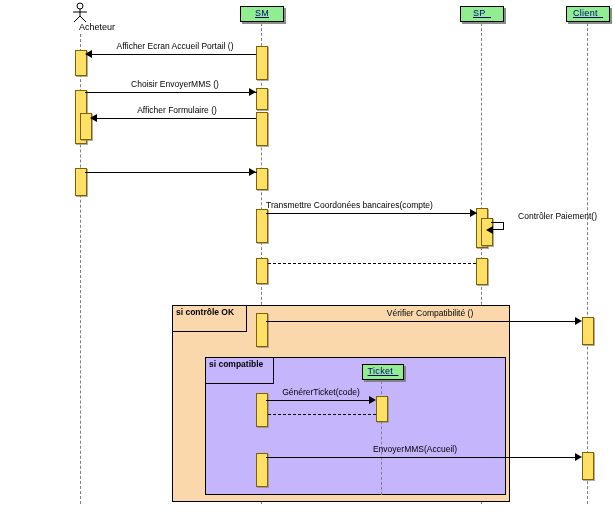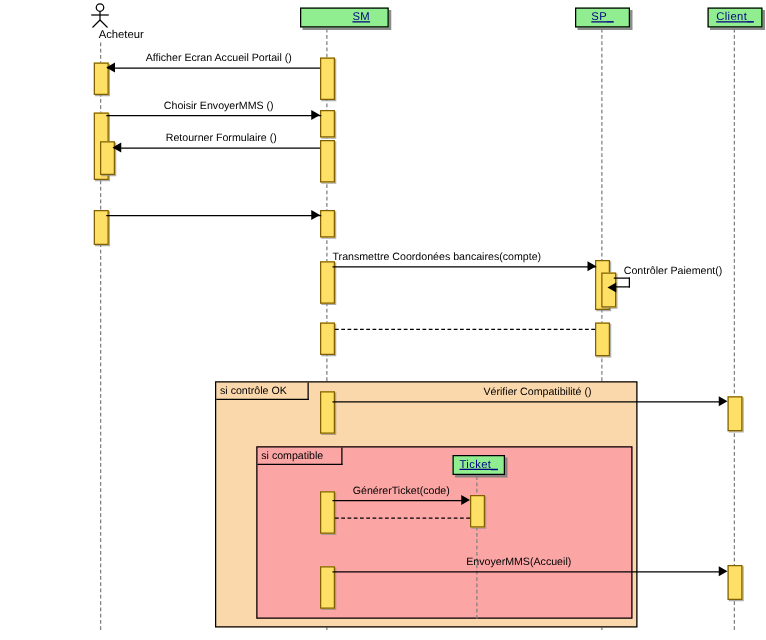--- a/index.html
+++ b/index.html
@@ -84,35 +84,36 @@
   }
   .fragment {
     position: absolute;
     border: 1px solid #000000;
     box-sizing: border-box;
   }
   .fragment.outer {
     background: #fbd8ac;
   }
   .fragment.inner {
-    background: #fca5a5;
+    background: #c4b5fd;
   }
   .frag-tab {
     position: absolute;
     top: 0;
     left: 0;
-    height: 14px;
+    height: 26px;
     border-right: 1px solid #000000;
     border-bottom: 1px solid #000000;
     box-sizing: border-box;
     font-size: 8.5px;
     line-height: 13px;
     padding: 0 0 0 3px;
     white-space: nowrap;
     color: #000000;
+    font-weight: bold;
   }
   .frag-tab-corner {
     position: absolute;
     top: 0;
     width: 9px;
     height: 14px;
     overflow: hidden;
   }
   .frag-tab-corner::after {
     content: "";
@@ -144,21 +145,21 @@
   <svg class="actor-glyph" style="left:69px; top:2px;" width="22" height="22" viewBox="0 0 22 22">
     <circle cx="11" cy="4" r="3" fill="none" stroke="#000" stroke-width="1"></circle>
     <line x1="11" y1="7" x2="11" y2="14" stroke="#000" stroke-width="1"></line>
     <line x1="4" y1="10" x2="18" y2="10" stroke="#000" stroke-width="1"></line>
     <line x1="11" y1="14" x2="5" y2="20" stroke="#000" stroke-width="1"></line>
     <line x1="11" y1="14" x2="17" y2="20" stroke="#000" stroke-width="1"></line>
   </svg>
   <div class="actor-label" style="left:45px; top:22px; width:70px;">Acheteur</div>
   <div class="lifeline-line" style="left:80px; top:34px; height:470px;"></div>
 
-  <div class="obj-box" style="left:240px; top:6px; width:42px;padding-left:27px;">
+  <div class="obj-box" style="left:240px; top:6px; width:42px;">
     <span>SM</span>
   </div>
   <div class="lifeline-line" style="left:261px; top:23px; height:481px;"></div>
 
   <div class="obj-box" style="left:460px; top:6px; width:42px;">
     <span>SP_</span>
   </div>
   <div class="lifeline-line" style="left:481px; top:23px; height:481px;"></div>
 
   <div class="obj-box" style="left:566px; top:6px; width:42px;">
@@ -206,32 +207,32 @@
   <div class="activation" style="left:376px; top:396px; width:10px; height:24px;"></div>
 
   <div class="msg-label" style="left:90px; top:41px; width:170px;">Afficher Ecran Accueil Portail ()</div>
   <div class="msg-line" style="left:86px; top:54px; width:170px;"></div>
   <div class="arrowhead left" style="left:85px; top:50px;"></div>
 
   <div class="msg-label" style="left:90px; top:79px; width:170px;">Choisir EnvoyerMMS ()</div>
   <div class="msg-line" style="left:85px; top:92px; width:172px;"></div>
   <div class="arrowhead right" style="left:249px; top:88px;"></div>
 
-  <div class="msg-label" style="left:92px; top:105px; width:170px;">Retourner Formulaire ()</div>
+  <div class="msg-label" style="left:92px; top:105px; width:170px;">Afficher Formulaire ()</div>
   <div class="msg-line" style="left:91px; top:118px; width:165px;"></div>
   <div class="arrowhead left" style="left:90px; top:114px;"></div>
 
   <div class="msg-line" style="left:85px; top:172px; width:172px;"></div>
   <div class="arrowhead right" style="left:249px; top:168px;"></div>
 
   <div class="msg-label" style="left:266px; top:200px; width:210px; text-align:left;">Transmettre Coordonées bancaires(compte)</div>
   <div class="msg-line" style="left:266px; top:213px; width:211px;"></div>
   <div class="arrowhead right" style="left:470px; top:209px;"></div>
 
-  <div class="msg-label" style="left:487px; top:211px; width:110px; text-align:left;margin-left:12px;">Contrôler Paiement()</div>
+  <div class="msg-label" style="left:487px; top:211px; width:110px; text-align:right;">Contrôler Paiement()</div>
   <div class="self-call" style="left:491px; top:222px; width:13px; height:8px;"></div>
   <div class="arrowhead left" style="left:486px; top:226px;"></div>
 
   <div class="msg-line dashed" style="left:268px; top:263px; width:208px;"></div>
   <svg class="arrowhead" style="left:264px; top:258px;" width="9" height="10" viewBox="0 0 9 10">
     <polyline points="8,0 1,5 8,10" fill="none" stroke="#000" stroke-width="1"></polyline>
   </svg>
 
   <div class="msg-label" style="left:280px; top:308px; width:300px;text-align:center;">Vérifier Compatibilité ()</div>
   <div class="msg-line" style="left:266px; top:321px; width:312px;"></div>

